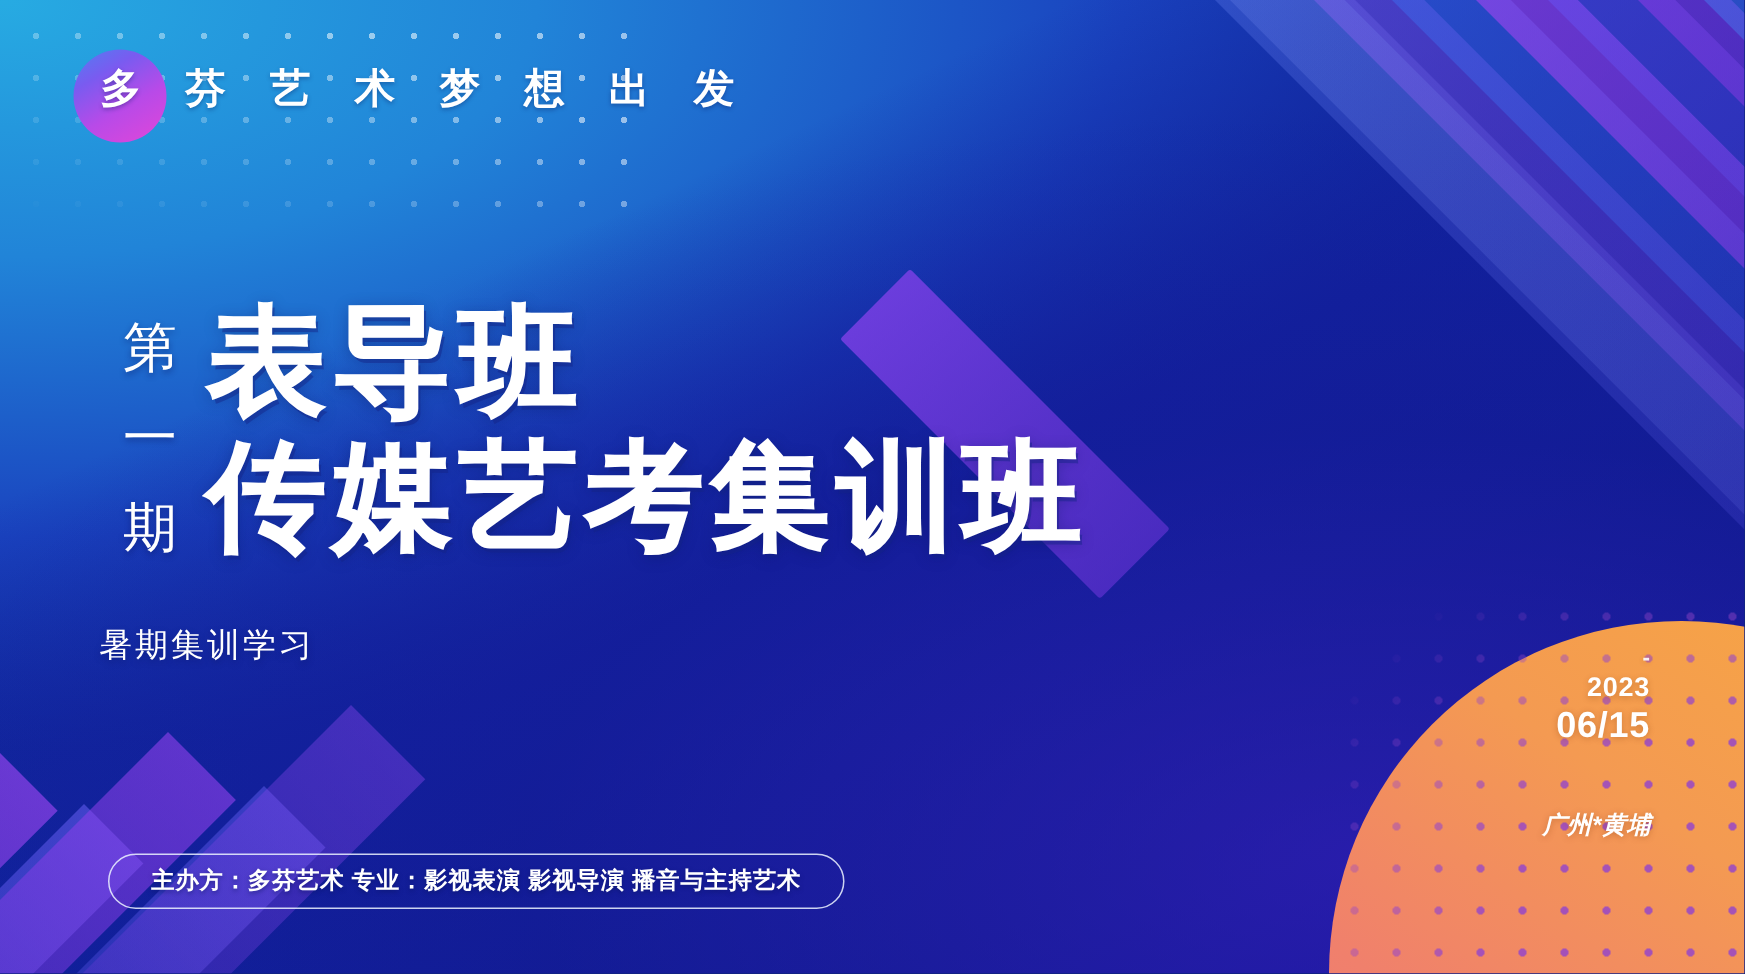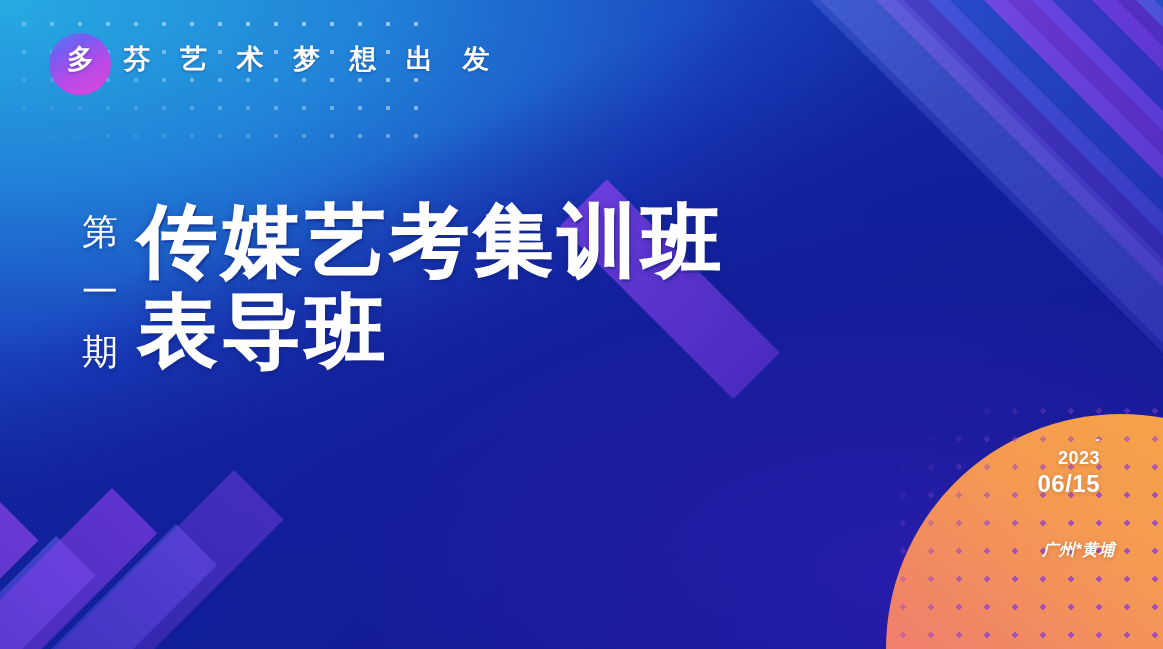--- a/index.html
+++ b/index.html
@@ -130,21 +130,21 @@
   
   .dateblock{
     position:absolute; right:63px; top:433px;
     text-align:right; color:#ffffff;
     text-shadow:0 1px 4px rgba(120,50,10,.3);
   }
   .date-dash{ font-size:15px; line-height:12px; font-weight:700; opacity:.9; }
   .date-year{ font-size:18px; font-weight:700; line-height:26px; letter-spacing:.5px; }
   .date-md{ font-size:24px; font-weight:700; line-height:26px; letter-spacing:.5px; }
   .location{
-    position:absolute; right:48px; top:540px;
+    position:absolute; right:62px; top:540px;
     color:#ffffff; font-size:16px; font-weight:800; font-style:italic;
     letter-spacing:.5px;
     text-shadow:0 1px 4px rgba(120,50,10,.35);
   }
 </style>
 </head>
 <body>
 
 <div class="poster">
 
@@ -182,26 +182,28 @@
   <div class="logo-circle"></div>
   <div class="brand">多 芬 艺 术 梦 想 出 发</div>
 
   <div class="title-wrap">
     <div class="ordinal">
       <span>第</span>
       <span>一</span>
       <span>期</span>
     </div>
     <div class="headlines">
+      <div class="hl">表导班</div>
       <div class="hl">传媒艺考集训班</div>
-      <div class="hl">表导班</div>
     </div>
   </div>
 
-
+  <div class="subtitle">暑期集训学习</div>
+
+  <div class="pill">主办方：多芬艺术  专业：影视表演 影视导演 播音与主持艺术</div>
 
   <div class="dateblock">
     <div class="date-dash">-</div>
     <div class="date-year">2023</div>
     <div class="date-md">06/15</div>
   </div>
 
   <div class="location">广州*黄埔</div>
 
 </div>

